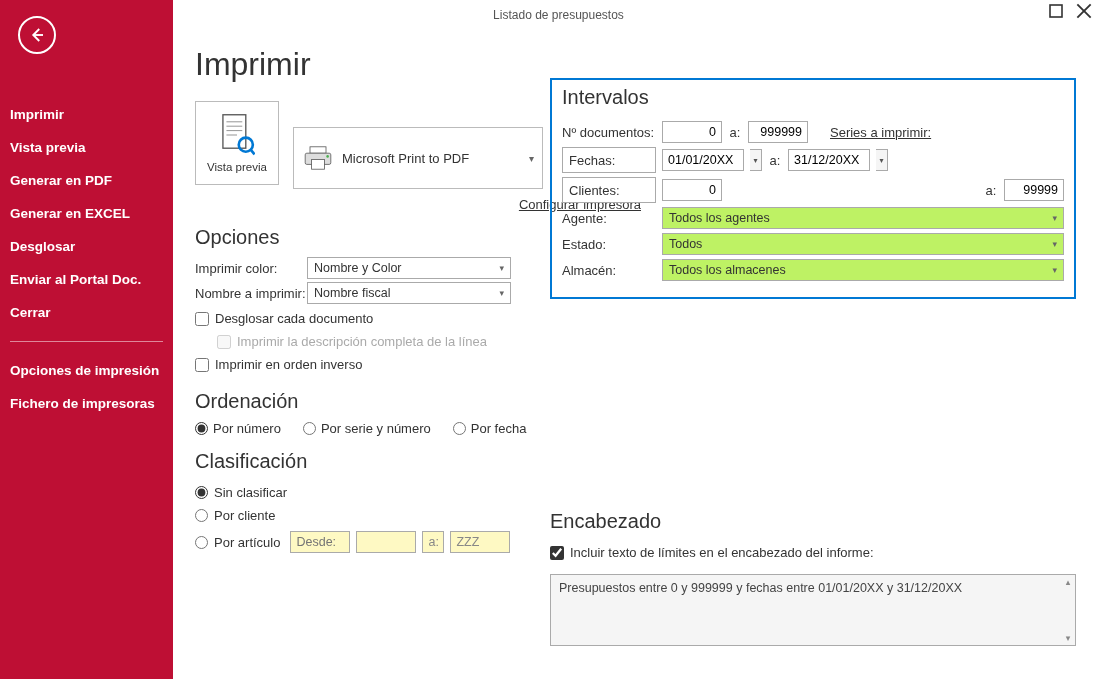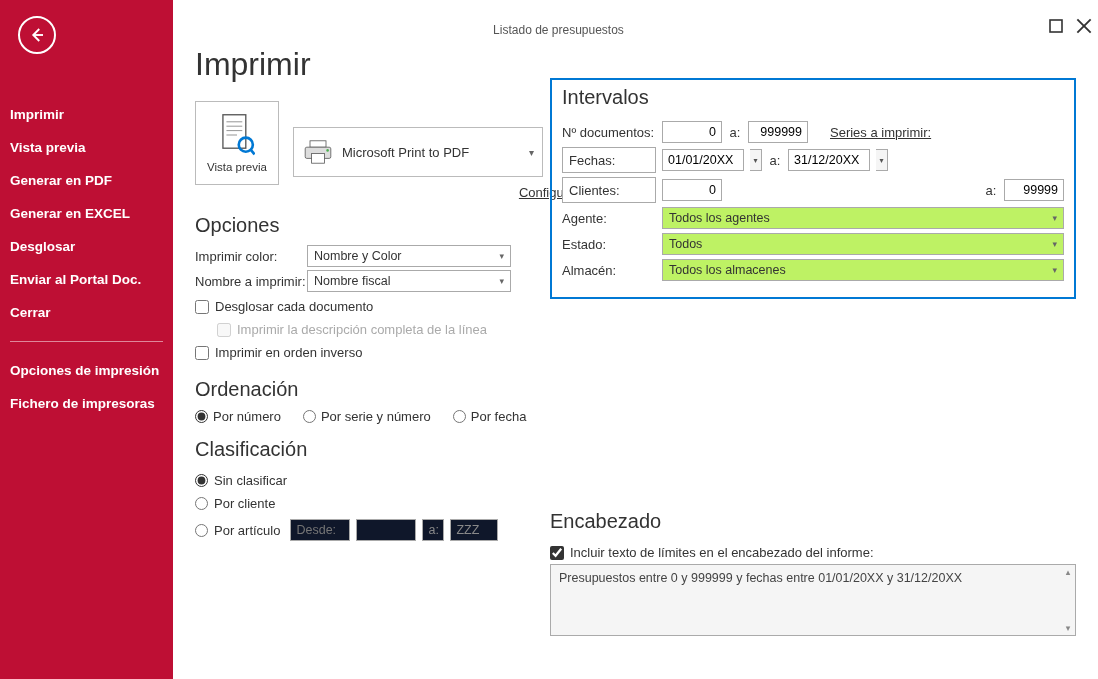--- a/index.html
+++ b/index.html
@@ -8,21 +8,21 @@
     font-size: 13px;
     color: #333;
     background: #fff;
     width: 1098px;
     height: 679px;
     overflow: hidden;
     position: relative;
   }
   .titlebar {
     position: absolute;
-    top: 16px; left: 0; right: 0;
+    top: 1px; left: 0; right: 0;
     height: 28px;
     display: flex;
     align-items: center;
     justify-content: center;
     padding-left: 19px;
   }
   .titlebar .title { font-size: 12px; color: #555; }
   .titlebar .wincontrols {
     position: absolute;
     right: 6px; top: 2px;
@@ -93,21 +93,21 @@
     display: flex;
     flex-direction: column;
     align-items: center;
     justify-content: center;
     font-size: 11.5px;
     gap: 4px;
   }
   .preview-tile svg { width: 36px; height: 44px; }
   .printer-select {
     width: 250px;
-    height: 50px;
+    height: 62px;
     border: 1px solid #bbb;
     display: flex;
     align-items: center;
     padding: 0 8px;
     gap: 8px;
     margin-top: 26px;
     position: relative;
   }
   .printer-select svg.printer { width: 32px; height: 28px; }
   .printer-select .dd { position: absolute; right: 8px; font-size: 10px; color: #666; }
@@ -157,23 +157,23 @@
   .radio-row label, .radio-col label {
     display: inline-flex;
     align-items: center;
     gap: 5px;
   }
   .radio-col label { margin: 4px 0; font-size: 13px; gap: 6px;}
   .radio-col { display:flex; flex-direction:column; }
   .inline-inputs { display:inline-flex; gap:6px; align-items:center; margin-left:4px;}
   .small-input {
     height: 22px; border:1px solid #aaa; padding:0 5px; font-size:12.5px;
-    background:#0f172a; color:#888;
-  }
-  .small-input.w60{width:60px;} .small-input.w48{width:48px;}
+    background:#fef9c3; color:#888;
+  }
+  .small-input.w60{width:60px;} .small-input.w48{width:60px;}
   .intervals {
     position: absolute;
     right: 22px; top: 50px;
     width: 526px;
     border: 2px solid #0078d4;
     padding: 6px 10px 12px 10px;
   }
   .intervals h2 { margin-top: 0; margin-bottom:12px;}
   .int-row {
     display: flex; align-items: center;
@@ -202,20 +202,21 @@
     width:526px;
   }
   .enc-textarea{
     width:100%; height:72px;
     border:1px solid #aaa;
     background:#f5f5f5;
     padding:6px 8px;
     font-size:12.5px;
     color:#444;
     position:relative;
+    margin-top:10px;
   }
   .enc-textarea .sb{ position:absolute; right:2px; top:2px; bottom:2px; width:10px; }
   .enc-textarea .sb span{ display:block; font-size:9px; color:#888; text-align:center;}
   input[type=radio],input[type=checkbox]{ accent-color:#333; }
 </style>
 </head>
 <body>
 
 <div class="titlebar">
   <span class="title">Listado de presupuestos</span>

